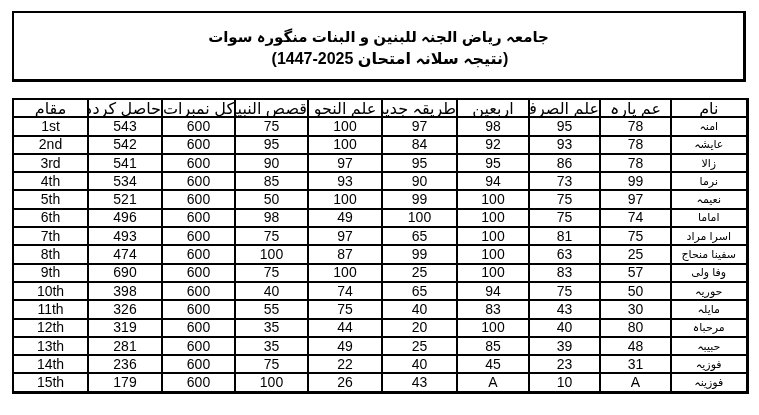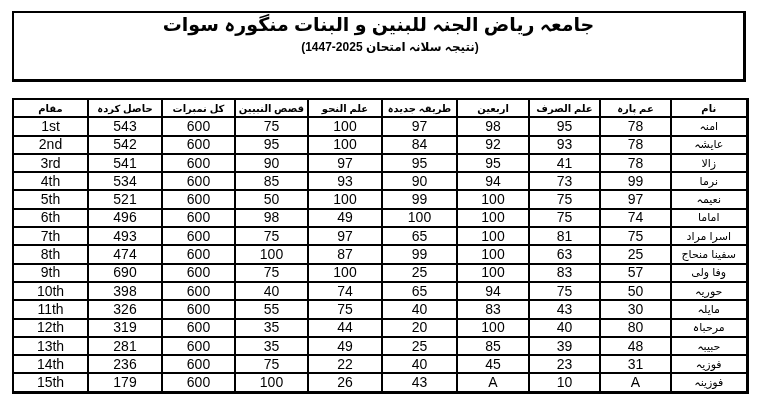--- a/index.html
+++ b/index.html
@@ -4,33 +4,33 @@
 <style>
   html, body { margin: 0; padding: 0; background: #ffffff; }
   body { width: 759px; height: 415px; position: relative; overflow: hidden;
          font-family: "Liberation Sans", "DejaVu Sans", sans-serif; color: #000; }
   .title-box {
     position: absolute; left: 12px; top: 11px; width: 729px; height: 66px;
     border: 2px solid #000; border-right-width: 3px; border-bottom-width: 3px;
     text-align: center; direction: rtl;
   }
   .title-line { font-weight: bold; line-height: 22px; }
-  .t1 { font-size: 19px; margin-top: 1px; }
-  .t2 { font-size: 12px; margin-left: 23px; }
+  .t1 { font-size: 15px; margin-top: 13px; }
+  .t2 { font-size: 16px; margin-left: 23px; }
   .t3 { font-size: 15px; }
   table.results {
     position: absolute; left: 12px; top: 98px; width: 734px;
     border-collapse: collapse; direction: rtl; table-layout: fixed;
     border: 2px solid #000; border-right-width: 3px; border-bottom-width: 3px;
   }
   table.results th, table.results td {
     border: 2px solid #000; height: 16.3px; padding: 0; text-align: center;
     line-height: 15px; overflow: hidden; white-space: nowrap;
   }
-  table.results th { font-size: 10px; font-weight: bold; }
+  table.results th { font-size: 16px; font-weight: normal; }
   table.results td { font-size: 14px; }
   table.results td.name { font-size: 11px; }
 </style>
 </head>
 <body>
 
 <div class="title-box">
   <div class="title-line t1">جامعہ ریاض الجنہ للبنین و البنات منگورہ سوات</div>
   <div class="title-line t2">(نتیجہ سلانہ امتحان 2025-1447)</div>
 </div>
@@ -83,21 +83,21 @@
         <td>84</td>
         <td>100</td>
         <td>95</td>
         <td>600</td>
         <td>542</td>
         <td>2nd</td>
       </tr>
       <tr>
         <td class="name">زالا</td>
         <td>78</td>
-        <td>41</td>
+        <td>86</td>
         <td>95</td>
         <td>95</td>
         <td>97</td>
         <td>90</td>
         <td>600</td>
         <td>541</td>
         <td>3rd</td>
       </tr>
       <tr>
         <td class="name">نرما</td>

